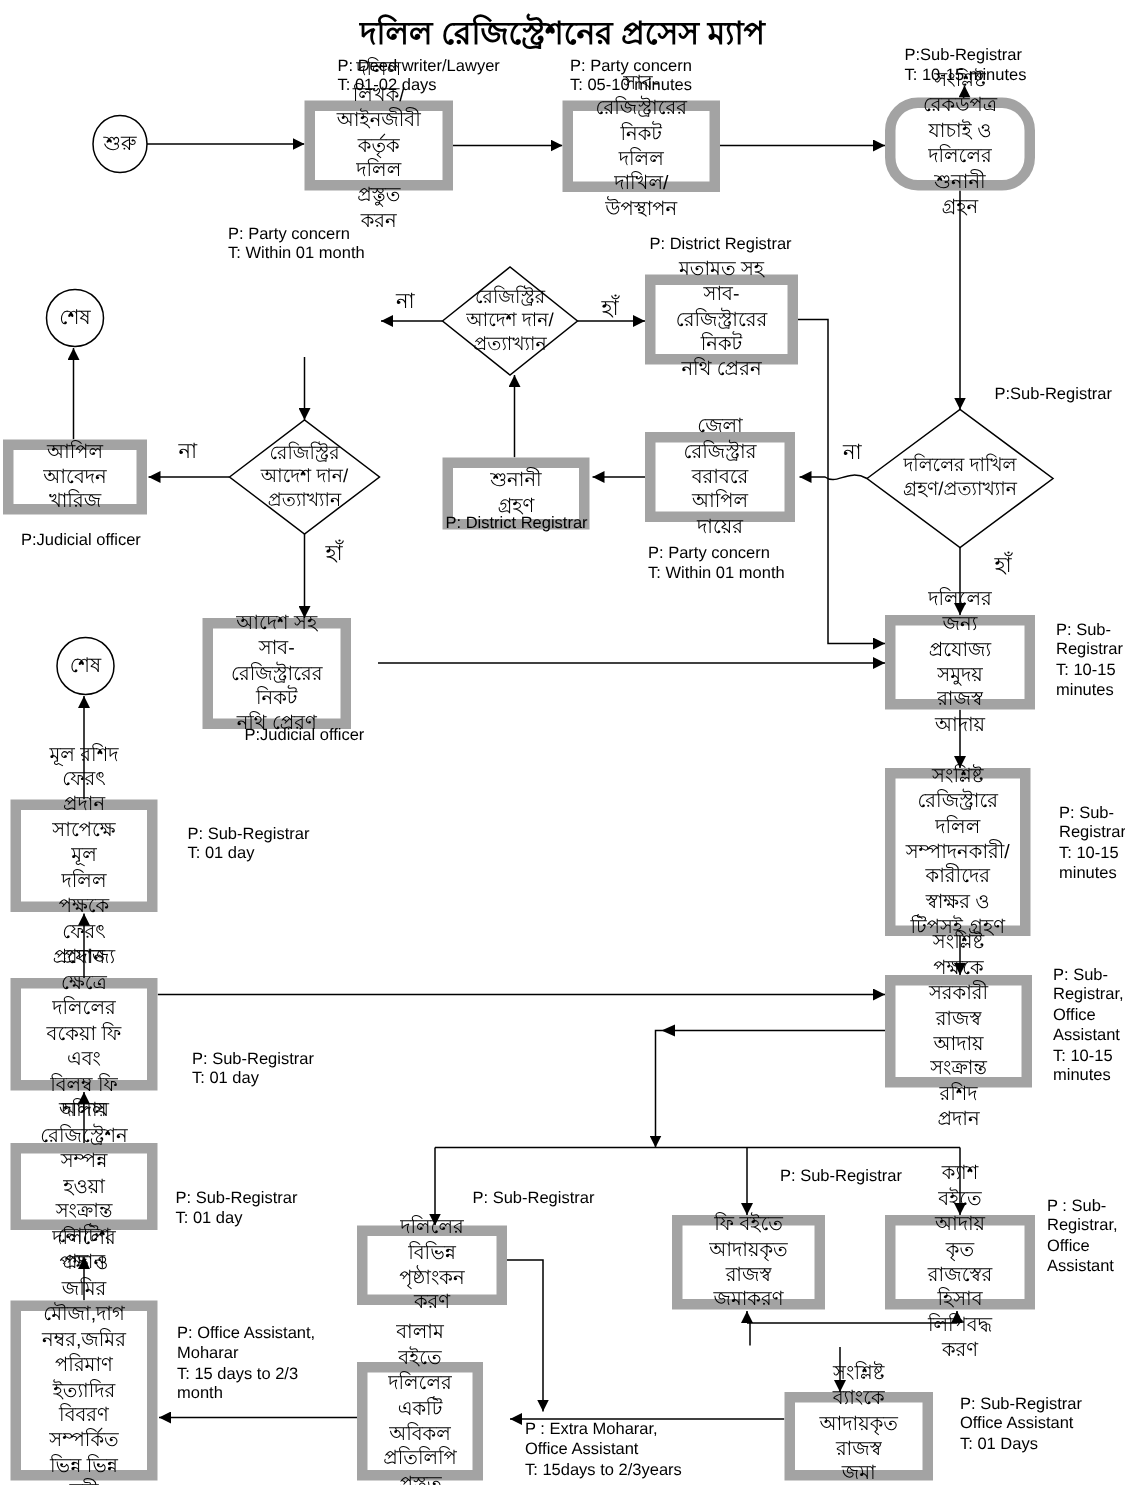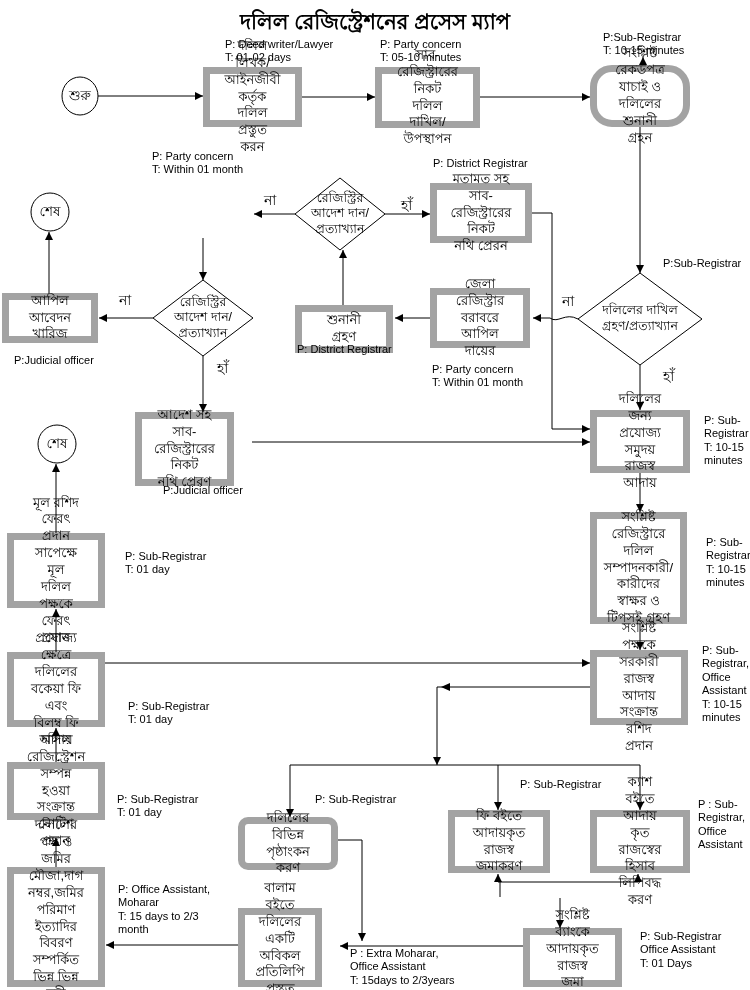--- a/index.html
+++ b/index.html
@@ -123,21 +123,21 @@
 আদায় সংক্রান্ত
 রশিদ প্রদান</div>
   <div class="box" style="left:7px;top:652px;width:98px;height:75px;">প্রযোজ্য ক্ষেত্রে
 দলিলের বকেয়া ফি
 এবং বিলম্ব ফি
 আদায়</div>
   <div class="box" style="left:7px;top:762px;width:98px;height:58px;">দলিল রেজিস্ট্রেশন
 সম্পন্ন হওয়া
 সংক্রান্ত নোটিশ
 প্রদান</div>
-  <div class="box" style="left:238px;top:817px;width:100px;height:53px;border-radius:10px;">দলিলের বিভিন্ন
+  <div class="box" style="left:238px;top:817px;width:100px;height:53px;">দলিলের বিভিন্ন
 পৃষ্ঠাংকন করণ</div>
   <div class="box" style="left:448px;top:810px;width:102px;height:63px;">ফি বইতে
 আদায়কৃত রাজস্ব
 জমাকরণ</div>
   <div class="box" style="left:590px;top:810px;width:100px;height:63px;">ক্যাশ বইতে আদায়
 কৃত রাজস্বের হিসাব
 লিপিবদ্ধ করণ</div>
   <div class="box" style="left:7px;top:867px;width:98px;height:120px;">দলিলের পক্ষ ও
 জমির মৌজা,দাগ
 নম্বর,জমির

